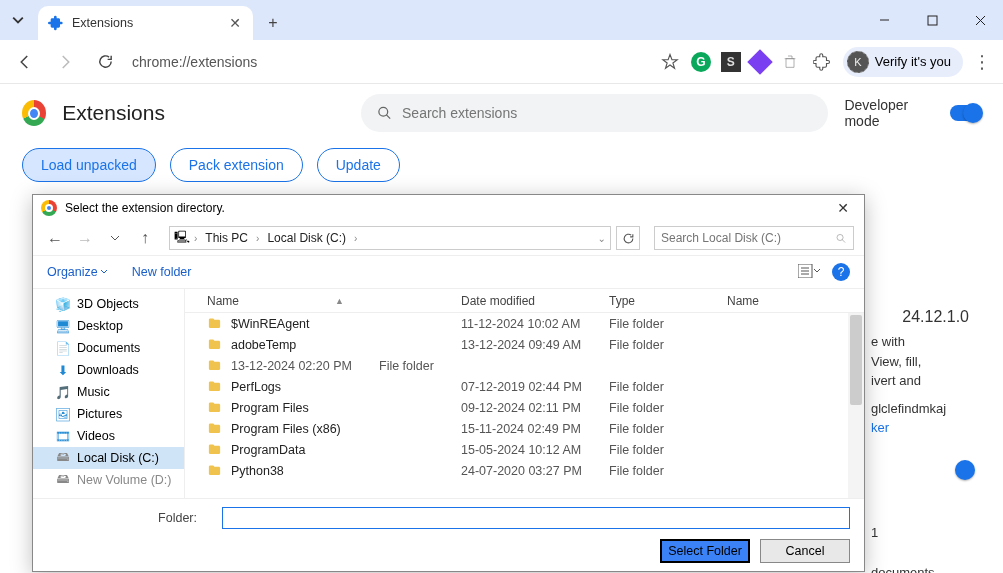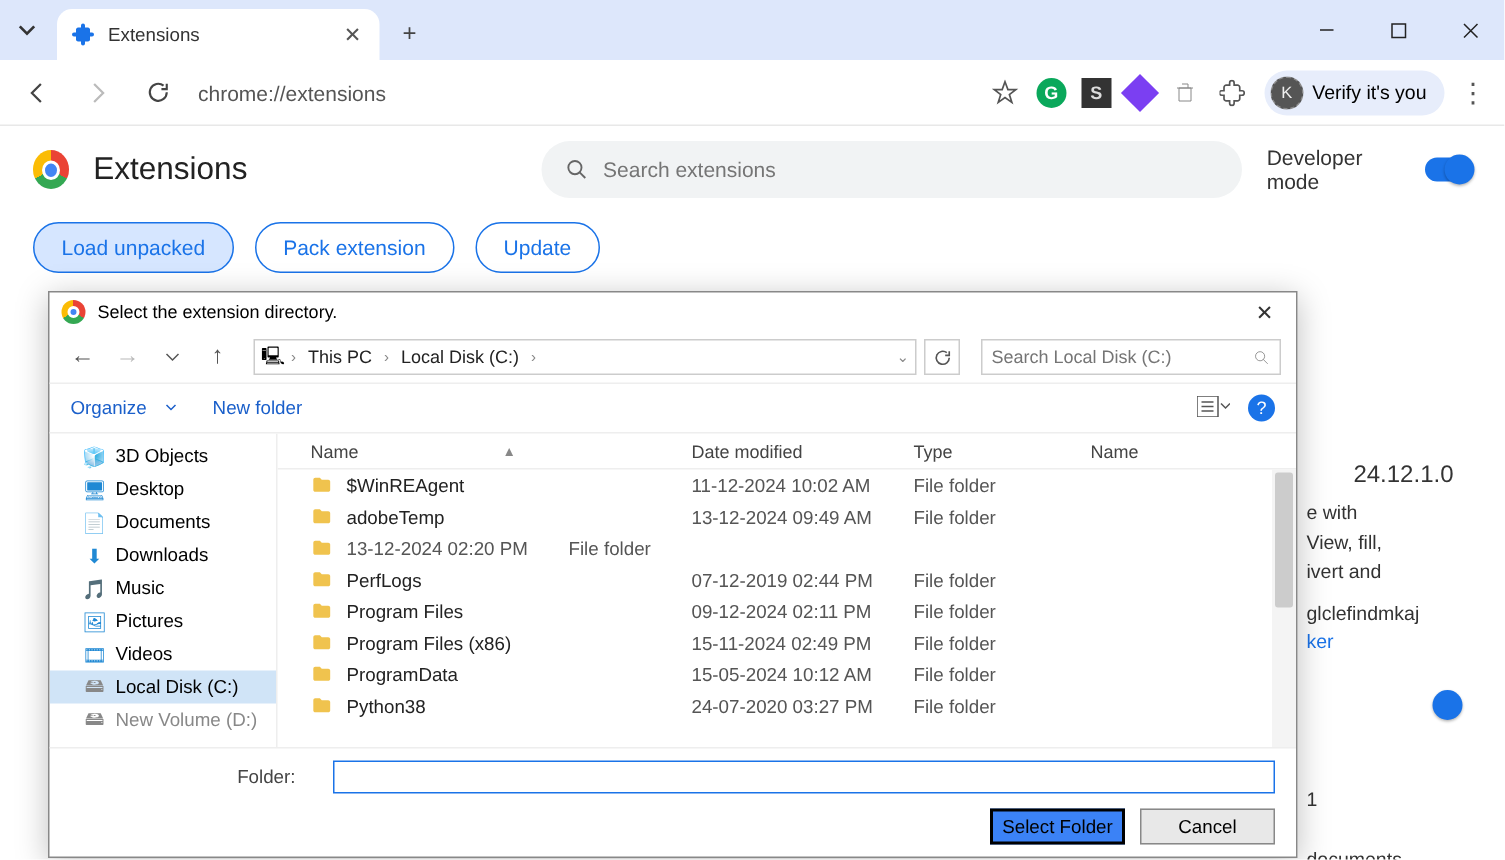--- a/index.html
+++ b/index.html
@@ -59,21 +59,21 @@
 .dlg-nav { height:34px; display:flex; align-items:center; padding:0 10px; gap:6px; }
 .dlg-nav-btn { width:24px; height:24px; display:flex; align-items:center; justify-content:center; color:#555; }
 .dlg-nav-btn.disabled { color:#bbb; }
 .breadcrumb { display:flex; align-items:center; border:1px solid #ccc; height:24px; padding:0 4px; gap:4px; font-size:12px; flex:1; margin:0 6px;}
 .bc-item { padding:0 4px; color:#222;}
 .bc-sep { color:#888; font-size:10px;}
 .refresh { width:24px; height:24px; border:1px solid #ccc; display:flex; align-items:center; justify-content:center; margin-left:-7px;}
 .dlg-search { width:200px; height:24px; border:1px solid #ccc; display:flex; align-items:center; padding:0 6px; margin-left:8px;}
 .dlg-search input { border:none; outline:none; font-size:12px; width:100%; color:#777;}
 .dlg-toolbar { height:34px; border-top:1px solid #eee; border-bottom:1px solid #eee; display:flex; align-items:center; padding:0 14px; gap:24px; font-size:12.5px;}
-.org-btn { color:#1a5fca; display:flex; align-items:center; gap:12px;}
+.org-btn { color:#1a5fca; display:flex; align-items:center; gap:2px;}
 .newfolder { color:#1a5fca; }
 .dlg-view { margin-left:auto; display:flex; align-items:center; gap:12px;}
 .help-icon { width:18px; height:18px; background:#1a73e8; border-radius:50%; color:#fff; display:flex; align-items:center; justify-content:center; font-size:12px;}
 
 .dlg-body { flex:1; display:flex; overflow:hidden;}
 .dlg-side { width:152px; border-right:1px solid #eee; padding:4px 0; overflow:hidden; font-size:12.5px;}
 .side-item { display:flex; align-items:center; gap:6px; padding:2px 8px 2px 22px; height:22px;}
 .side-item.sel { background:#d0e4f7;}
 .side-item.cut { color:#888;}
 .side-icon { width:16px; height:16px; display:flex; align-items:center; justify-content:center; font-size:13px;}

